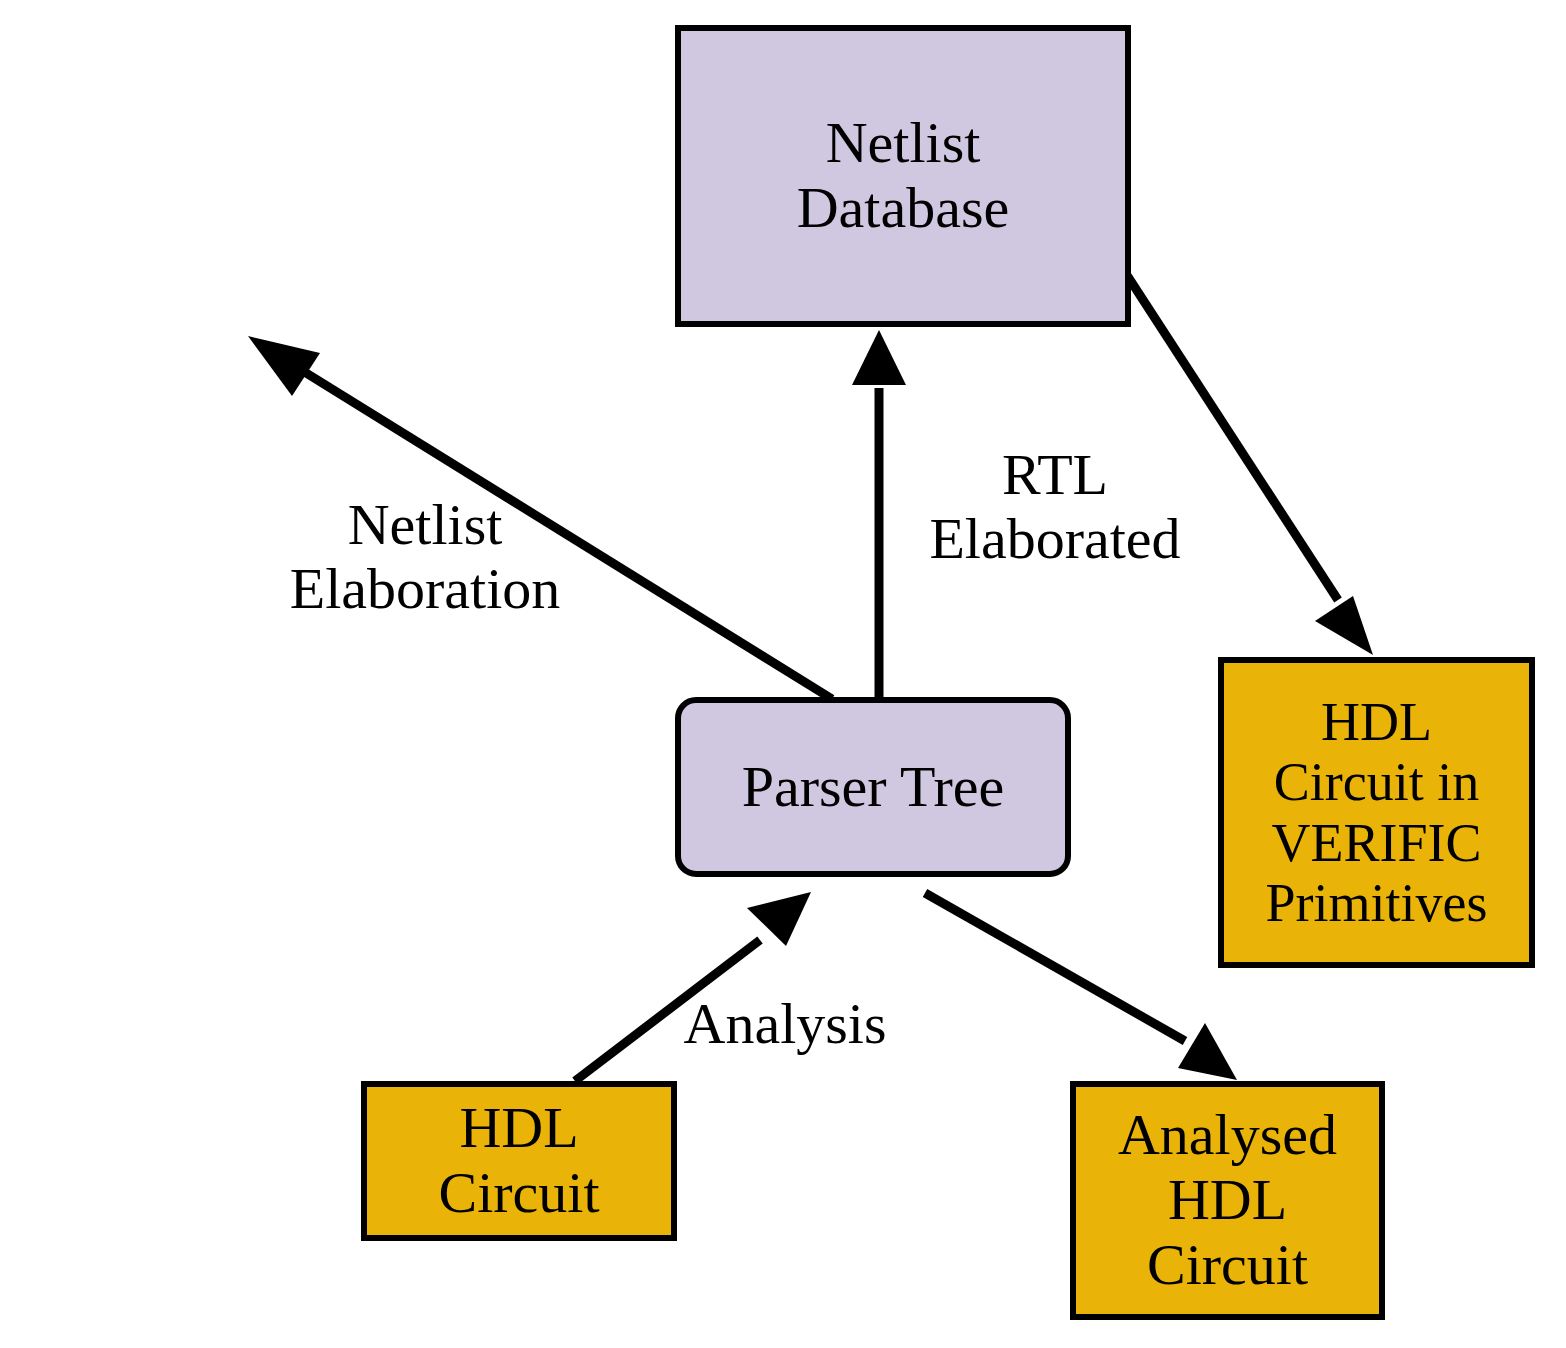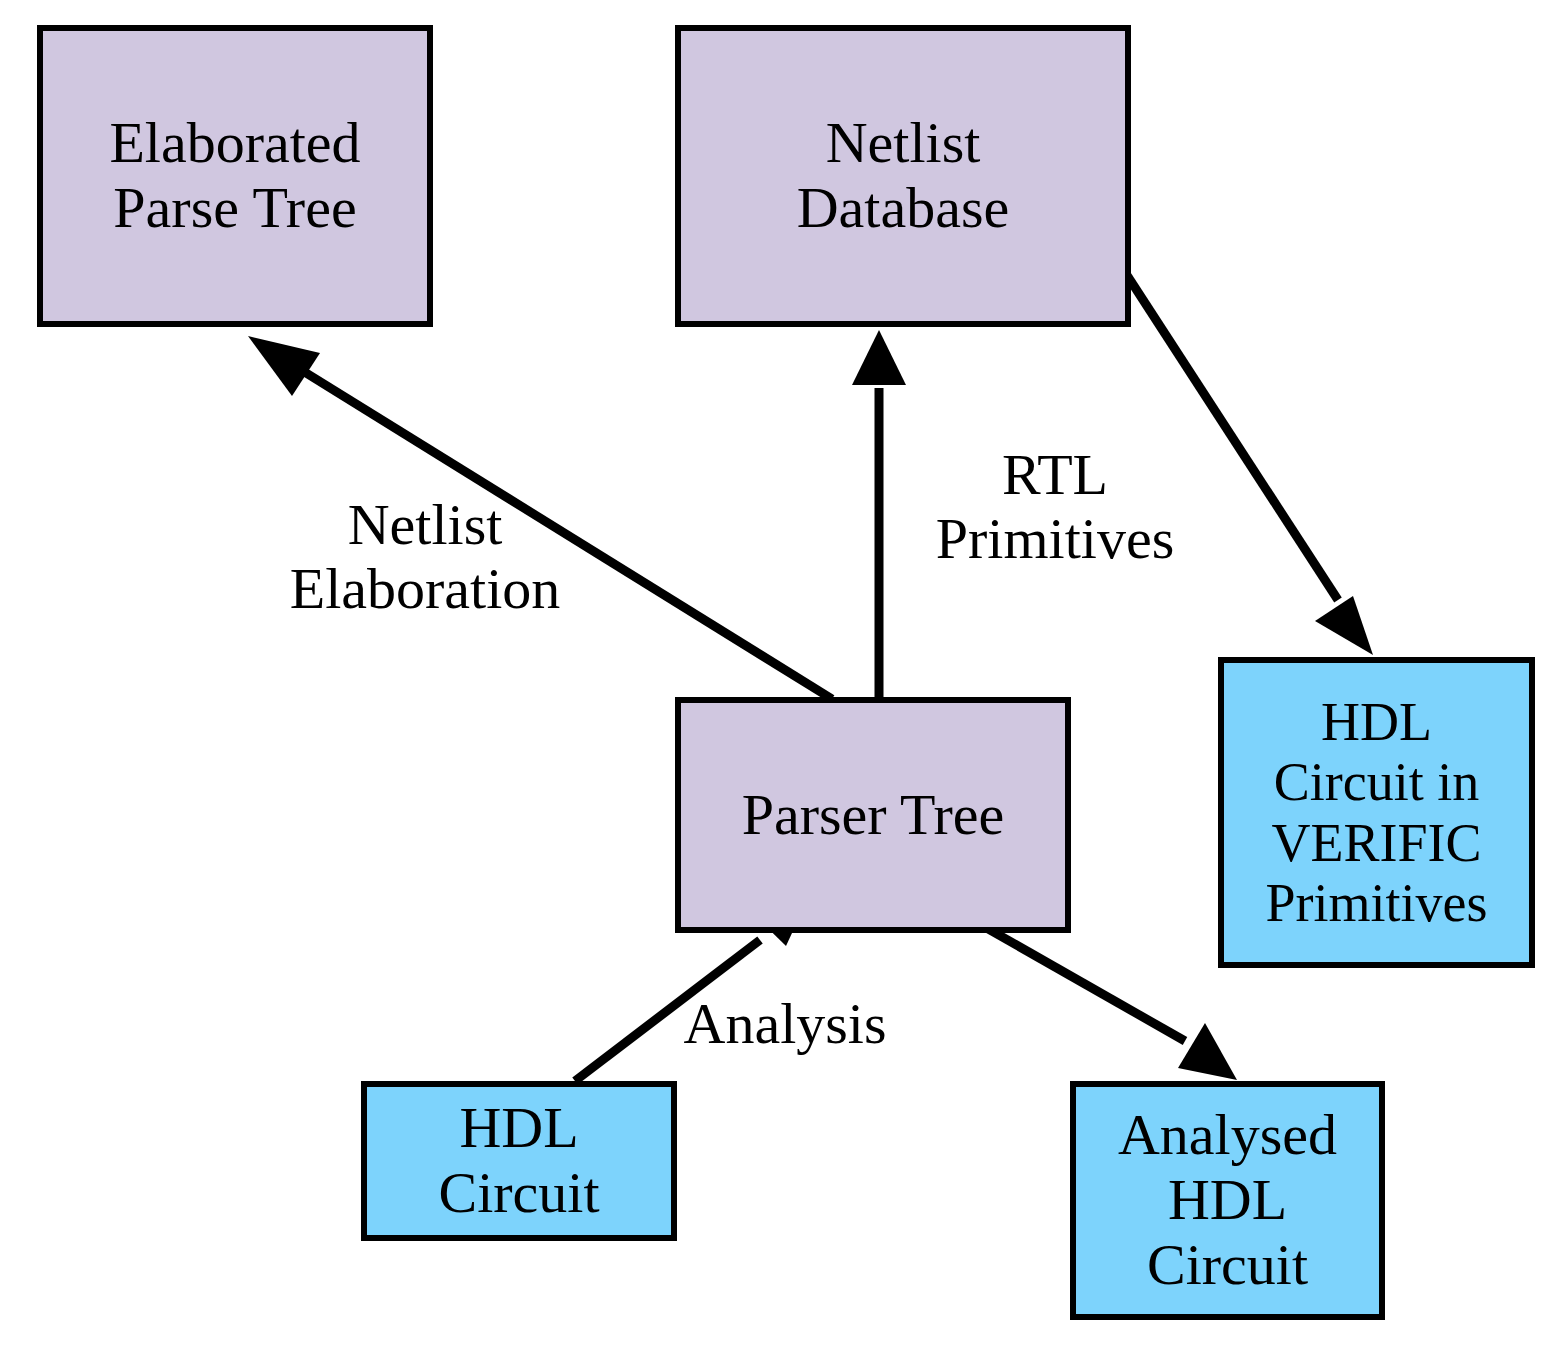--- a/index.html
+++ b/index.html
@@ -37,36 +37,36 @@
     font-size: 58px;
     line-height: 1.12;
     z-index: 3;
   }
   .node .node-label {
     display: block;
     width: 100%;
     white-space: pre-line;
   }
   .node.purple { background: #d0c7e0; }
-  .node.blue   { background: #7dd3fc; }
+  .node.blue   { background: #eab308; }
 
   .edge-label {
     position: absolute;
     color: #000000;
     font-size: 58px;
     line-height: 1.1;
     text-align: center;
     white-space: pre-line;
     z-index: 4;
   }
 
   
   #node-elaborated-parse-tree { left: 37px;   top: 25px;   width: 396px; height: 302px; }
   #node-netlist-database      { left: 675px;  top: 25px;   width: 456px; height: 302px; }
-  #node-parser-tree           { left: 675px;  top: 697px;  width: 396px; height: 236px; }
+  #node-parser-tree           { left: 675px;  top: 697px;  width: 396px; height: 180px; border-radius: 21px; }
   #node-hdl-circuit-verific   { left: 1218px; top: 657px;  width: 317px; height: 311px; font-size: 54px; }
   #node-hdl-circuit           { left: 361px;  top: 1081px; width: 316px; height: 160px; }
   #node-analysed-hdl-circuit  { left: 1070px; top: 1081px; width: 315px; height: 239px; justify-content: center; }
 
   
   #label-static-elaboration { left: 230px;  top: 493px;  width: 390px; }
   #label-rtl-elaboration    { left: 860px;  top: 443px;  width: 390px; }
   #label-analysis           { left: 640px;  top: 992px;  width: 290px; }
 </style>
 </head>
@@ -95,24 +95,20 @@
       <line x1="575" y1="1081" x2="760" y2="940" stroke="#000000" stroke-width="9"></line>
       <polygon points="811,892 786,946 747,908" fill="#000000"></polygon>
     </g>
 
     <g>
       <line x1="925" y1="893" x2="1185" y2="1041" stroke="#000000" stroke-width="9"></line>
       <polygon points="1237,1080 1178,1068 1205,1023" fill="#000000"></polygon>
     </g>
   </svg>
 
-  <div class="node purple" id="node-elaborated-parse-tree">
-    <span class="node-label">Elaborated
-Parse Tree</span>
-  </div>
 
   <div class="node purple" id="node-netlist-database">
     <span class="node-label">Netlist
 Database</span>
   </div>
 
   <div class="node purple" id="node-parser-tree">
     <span class="node-label">Parser Tree</span>
   </div>
 
@@ -131,17 +127,17 @@
   <div class="node blue" id="node-analysed-hdl-circuit">
     <span class="node-label">Analysed
 HDL
 Circuit</span>
   </div>
 
   <div class="edge-label" id="label-static-elaboration">Netlist
 Elaboration</div>
 
   <div class="edge-label" id="label-rtl-elaboration">RTL
-Primitives</div>
+Elaborated</div>
 
   <div class="edge-label" id="label-analysis">Analysis</div>
 
 </div>
 
 </body></html>

